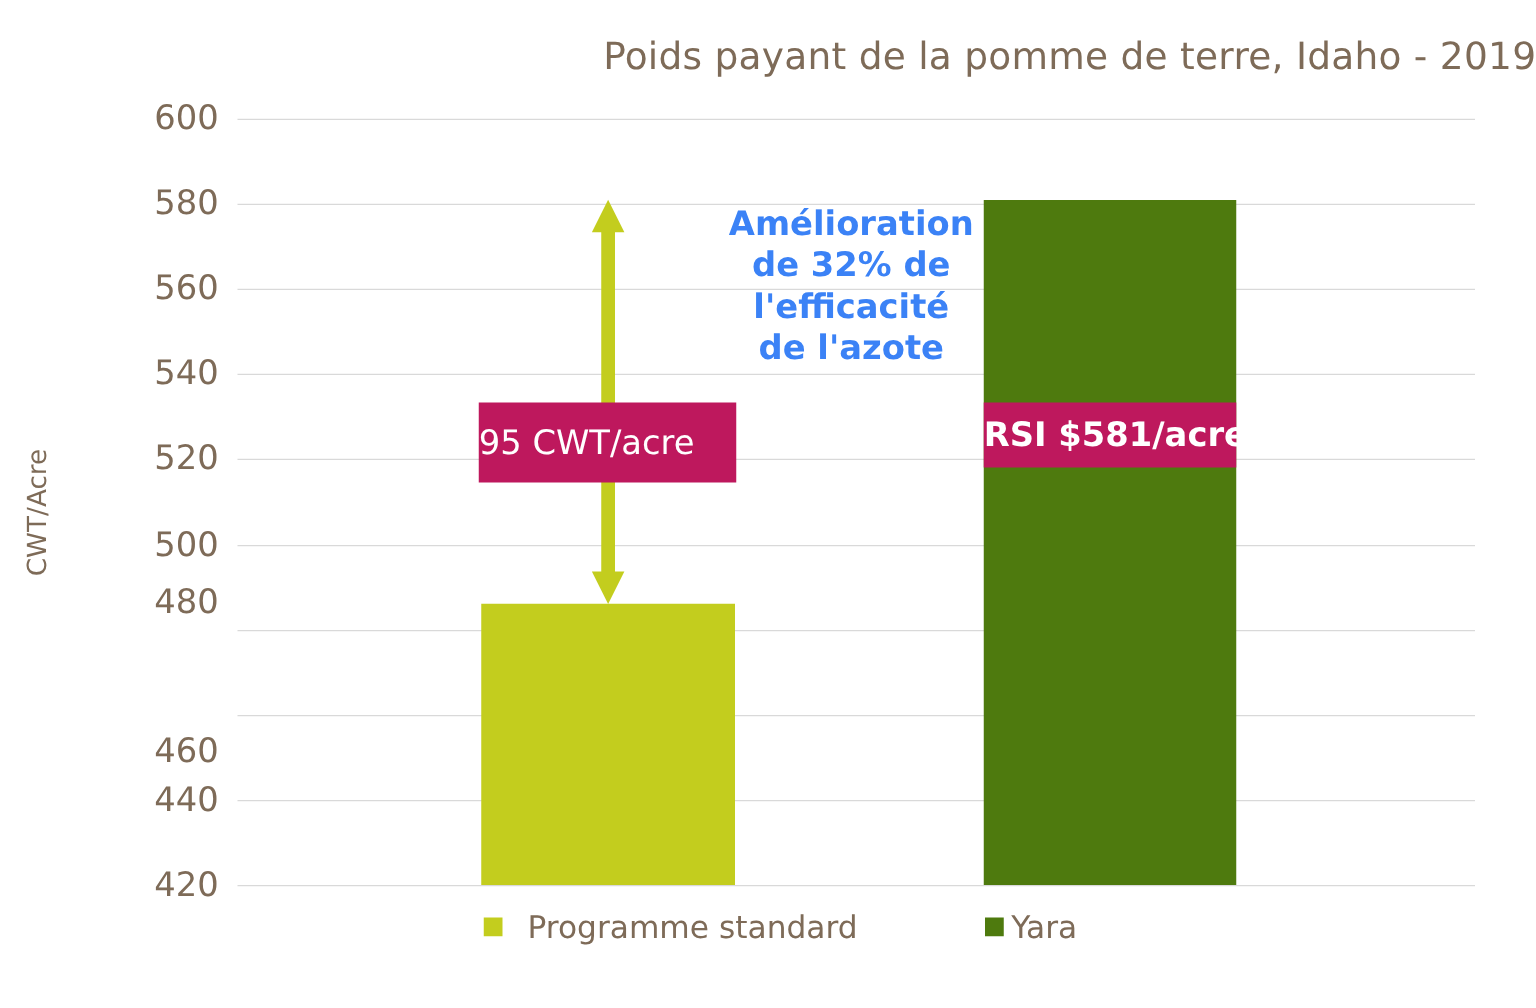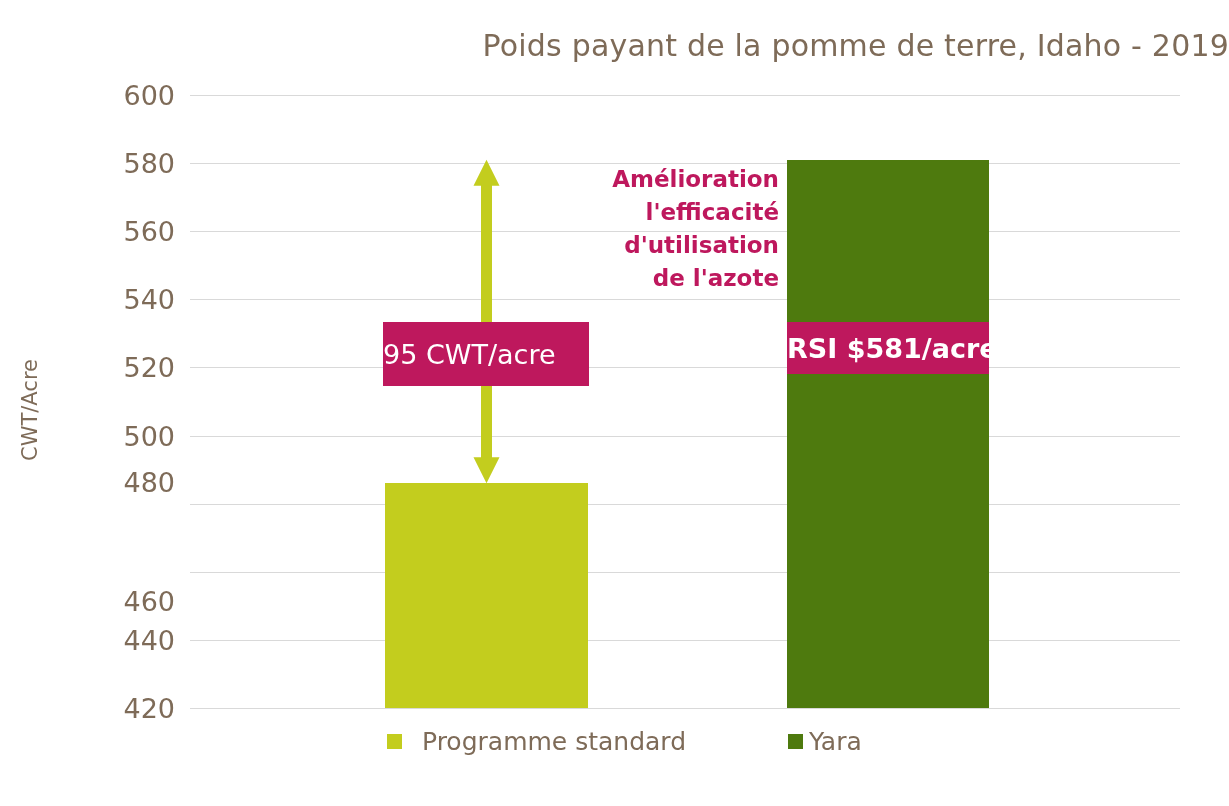--- a/index.html
+++ b/index.html
@@ -121,23 +121,23 @@
     font-size: 27px;
     font-weight: bold;
   }
 
   
   #annotation {
     position: absolute;
     left: 583px;
     top: 163px;
     width: 196px;
-    text-align: right;
-    color: #be185d;
-    font-size: 23px;
+    text-align: center;
+    color: #3b82f6;
+    font-size: 27px;
     font-weight: bold;
     line-height: 33px;
   }
 
   
   #legend {
     position: absolute;
     left: 0;
     top: 724px;
     width: 1229px;
@@ -218,22 +218,22 @@
   <div class="value-box" id="label-left" style="left: 383px; top: 322px; width: 206px; height: 64px;">
     <span>95 CWT/acre</span>
   </div>
 
   <div class="value-box" id="label-right" style="left: 787px; top: 322px; width: 202px; height: 52px;">
     <span>RSI $581/acre</span>
   </div>
 
   <div id="annotation">
     <div>Amélioration</div>
+    <div>de 32% de</div>
     <div>l'efficacité</div>
-    <div>d'utilisation</div>
     <div>de l'azote</div>
   </div>
 
   <div id="legend">
     <div class="legend-item" id="legend-item-0">
       <span class="legend-swatch" id="legend-swatch-0" style="background: rgb(195, 205, 30);"></span>
       <span class="legend-label">Programme standard</span>
     </div>
     <div class="legend-item" id="legend-item-1">
       <span class="legend-swatch" id="legend-swatch-1" style="background: rgb(78, 122, 14);"></span>

